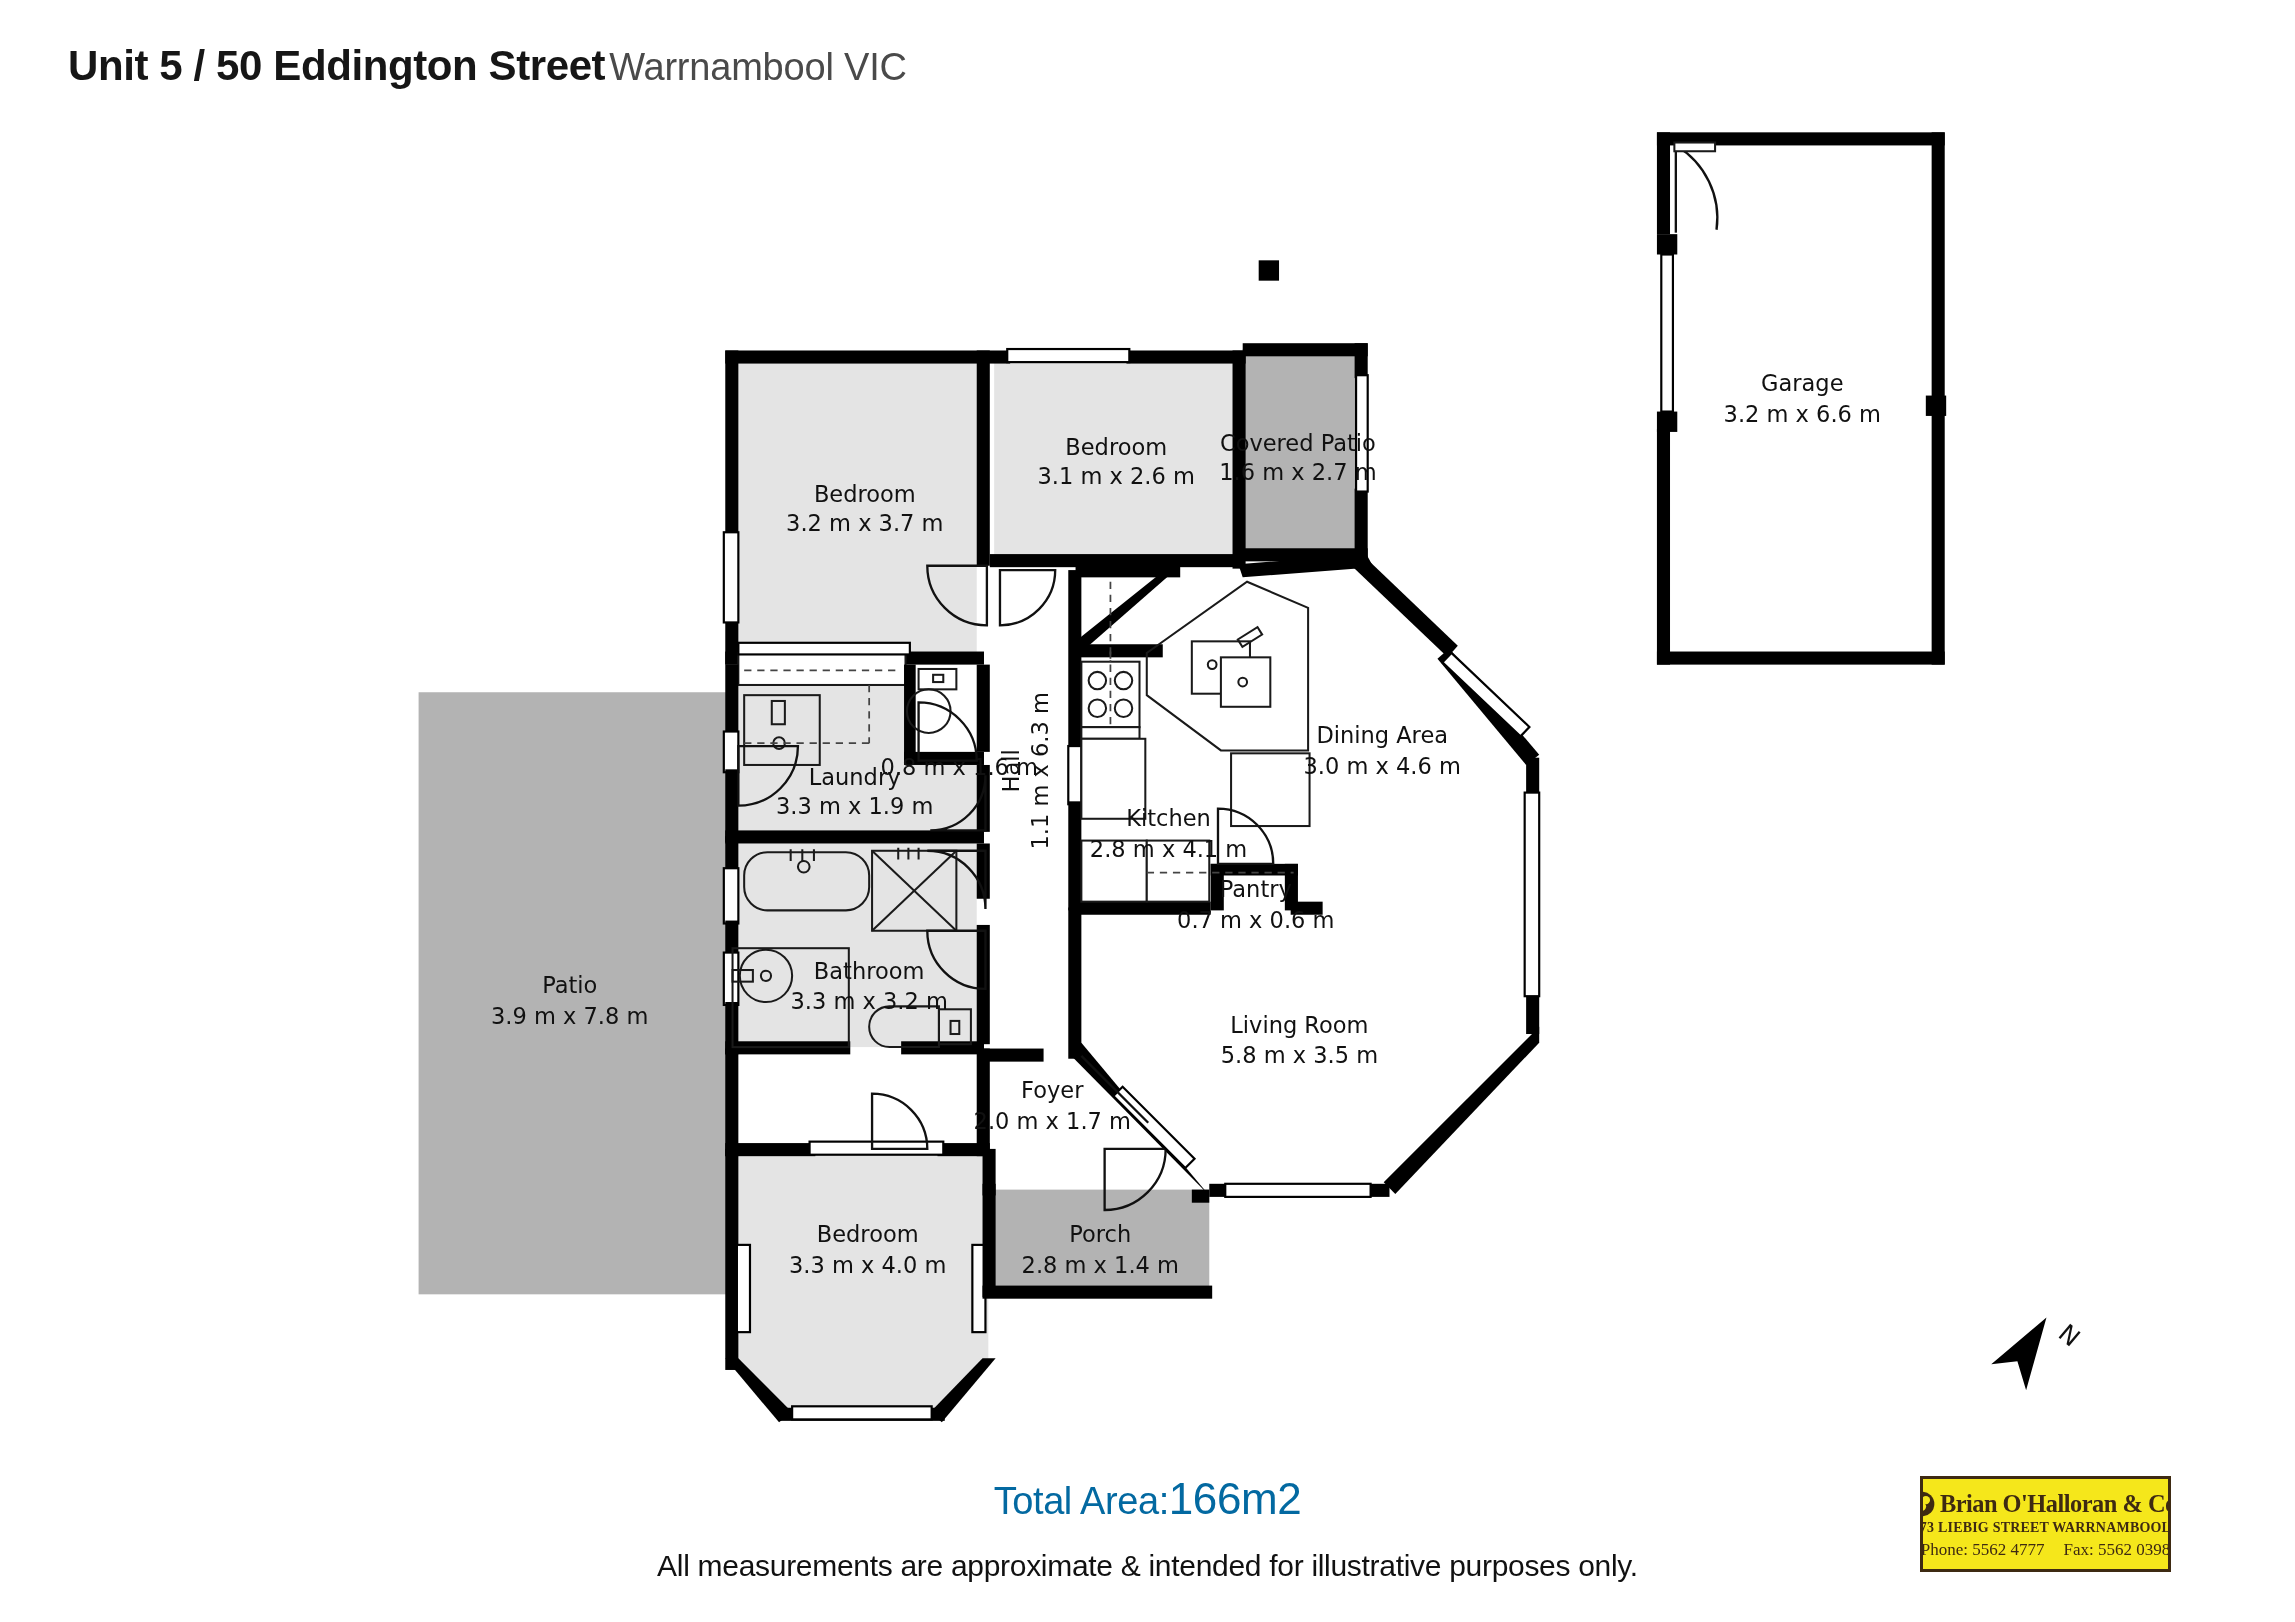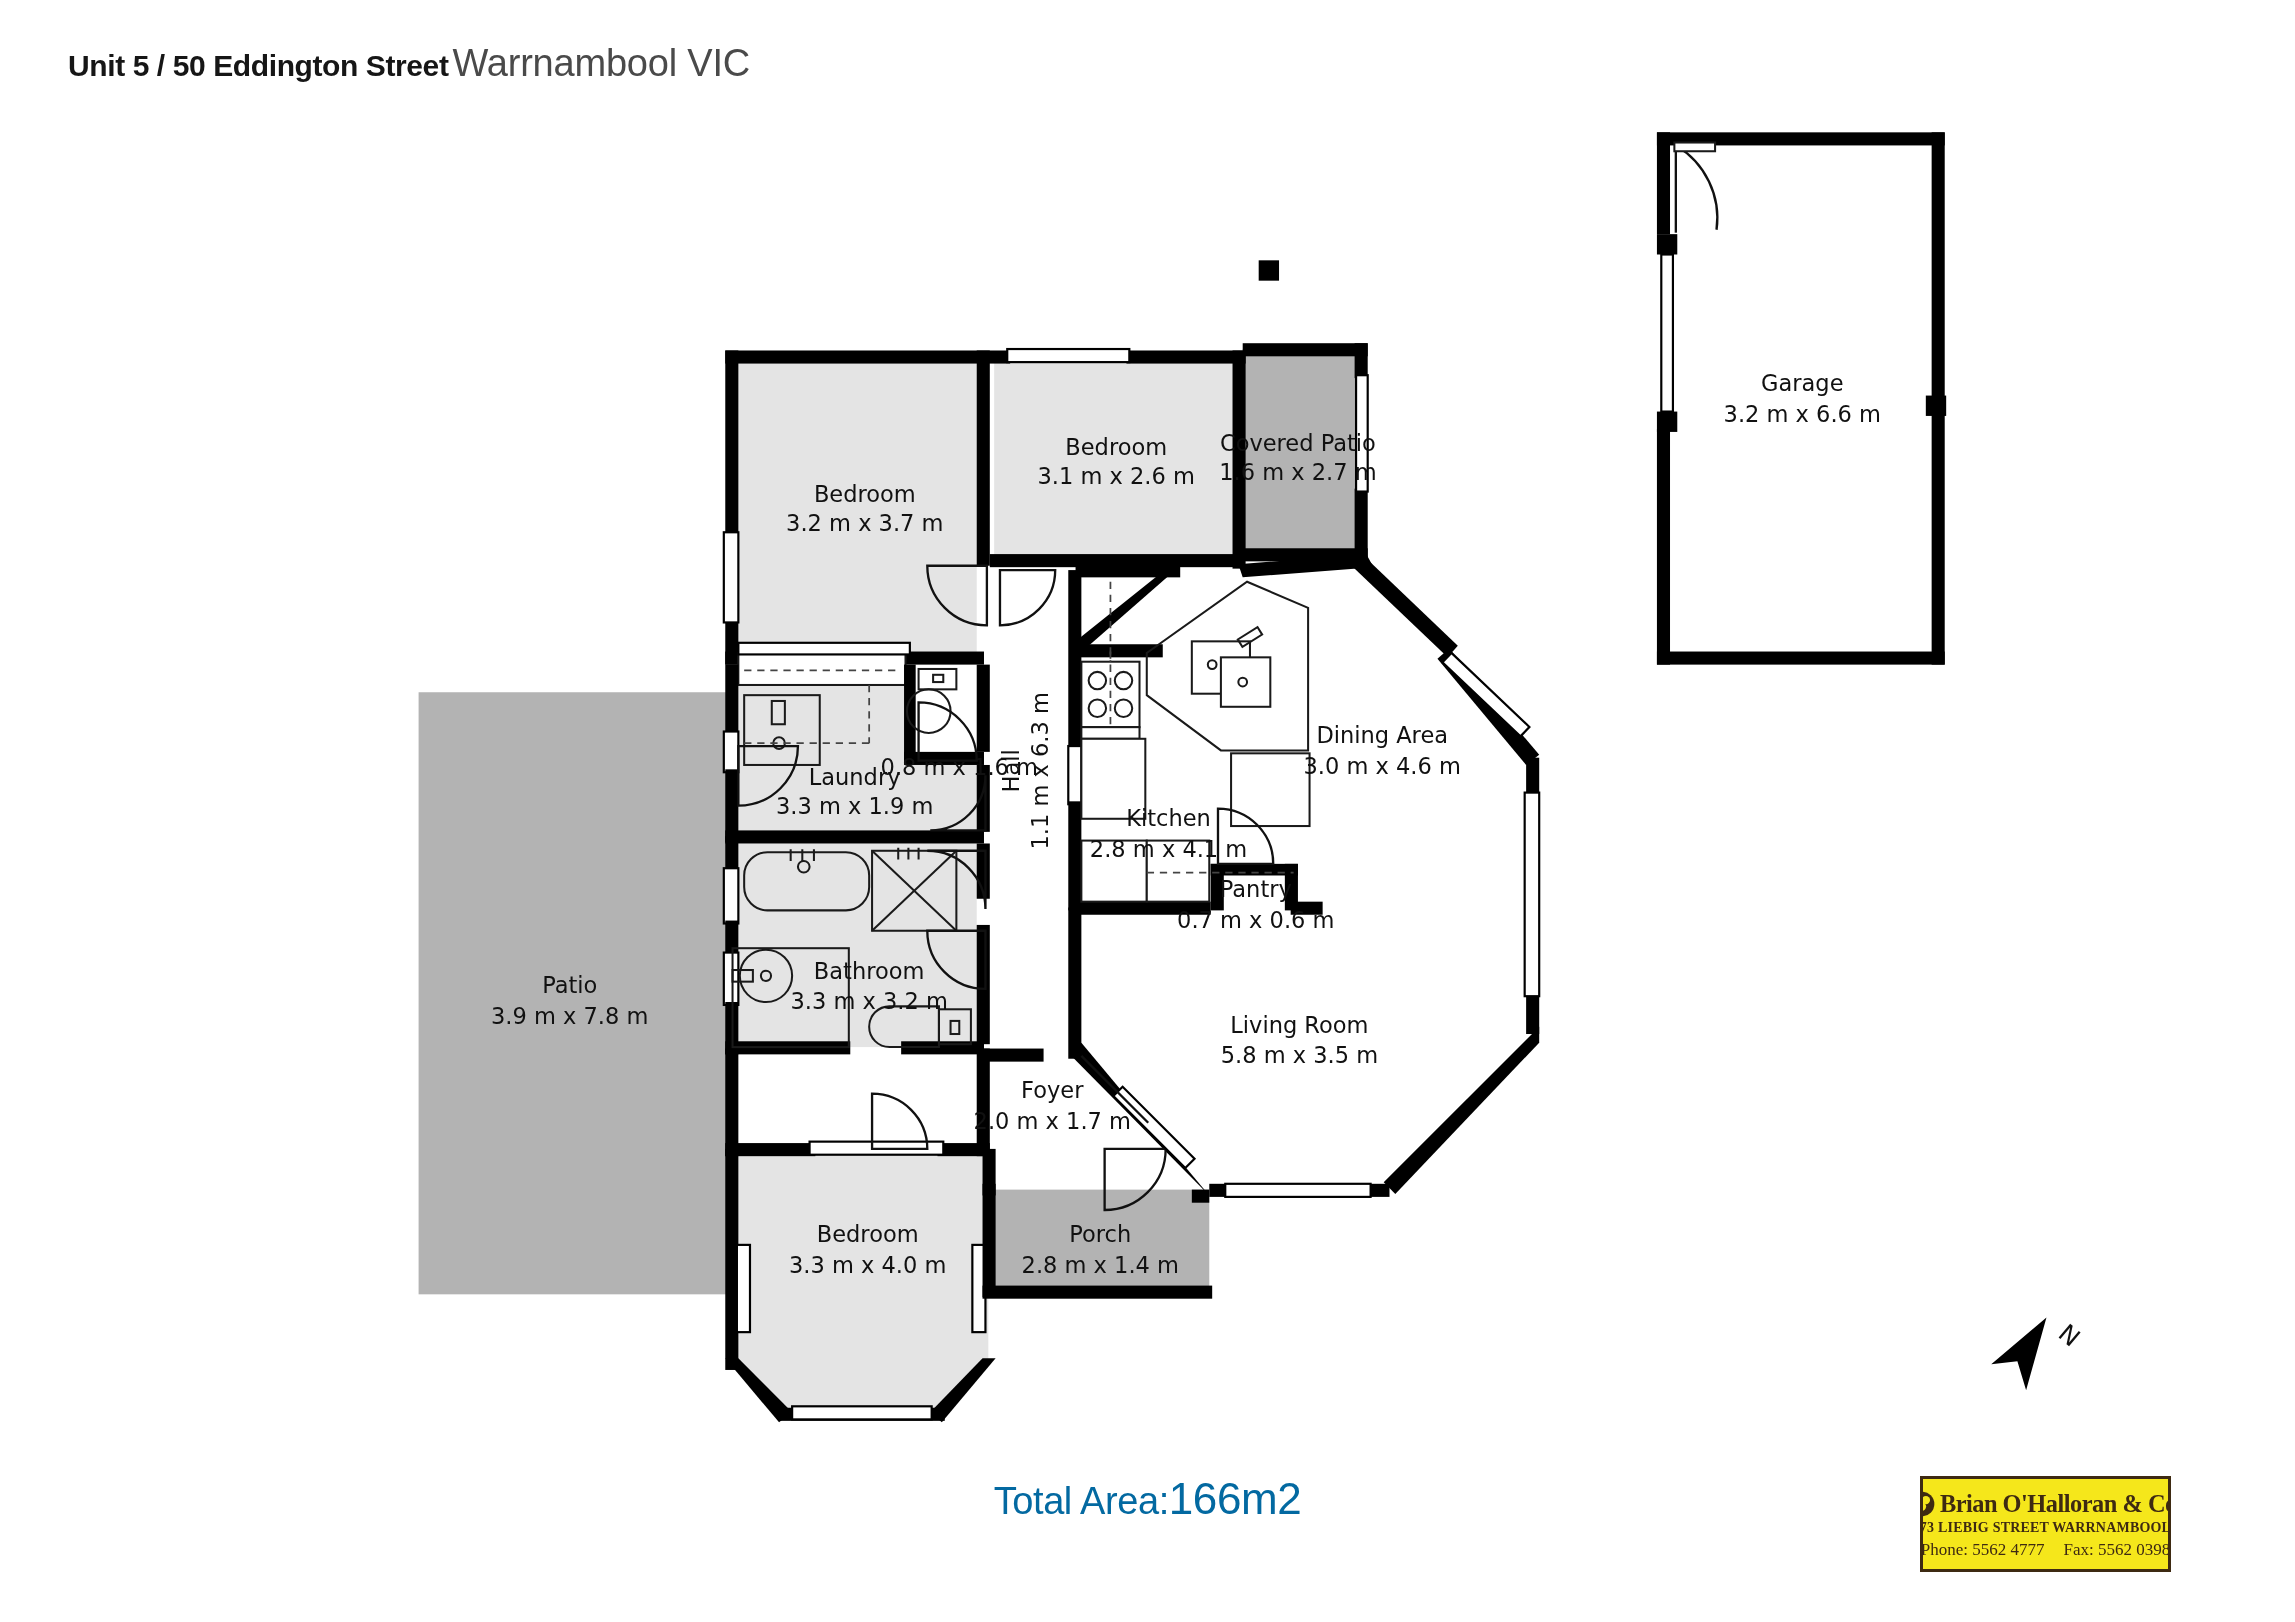--- a/index.html
+++ b/index.html
@@ -7,21 +7,21 @@
     width:2295px;height:1623px;position:relative;overflow:hidden;
     font-family:"DejaVu Sans", sans-serif;
     -webkit-font-smoothing:antialiased;
   }
   #page{position:absolute;inset:0;}
 
   
   #header{position:absolute;left:68px;top:42px;white-space:nowrap;}
   #header .addr{
     font-family:"Liberation Sans", sans-serif;
-    font-weight:bold;font-size:30px;color:#161616;letter-spacing:-0.4px;
+    font-weight:bold;font-size:42px;color:#161616;letter-spacing:-0.4px;
   }
   #header .suburb{
     font-family:"Liberation Sans", sans-serif;
     font-weight:400;font-size:38px;color:#4a4a4a;margin-left:4px;letter-spacing:-0.2px;
   }
 
   
   #plan{position:absolute;left:0;top:0;width:2295px;height:1623px;}
 
   
@@ -401,20 +401,21 @@
       <path class="w" d="M-22 10 L16 -22 L2 28 L-4 8 Z"></path>
       <g transform="rotate(40)">
         <text class="gl" x="18" y="-22">N</text>
       </g>
     </g>
   </svg>
 
   <div id="total-area">
     <span>Total Area:</span><span class="val">166m2</span>
   </div>
+  <div id="disclaimer">All measurements are approximate &amp; intended for illustrative purposes only.</div>
 
   <div id="logo">
     <div class="row1">
       <svg width="26" height="26" viewBox="0 0 40 40">
         <circle cx="20" cy="20" r="19" fill="#3e2a12"></circle>
         <circle cx="14" cy="14" r="6.4" fill="#f5e71b"></circle>
         <circle cx="26" cy="14" r="6.4" fill="#f5e71b"></circle>
         <circle cx="20" cy="24" r="6.4" fill="#f5e71b"></circle>
         <rect x="18.6" y="23" width="2.8" height="11" fill="#f5e71b"></rect>
       </svg>

